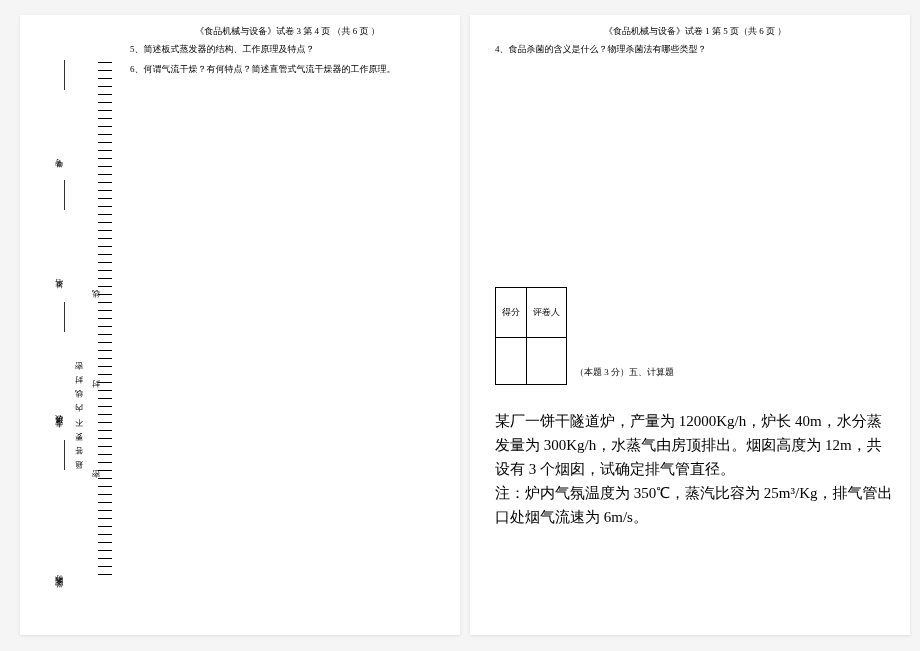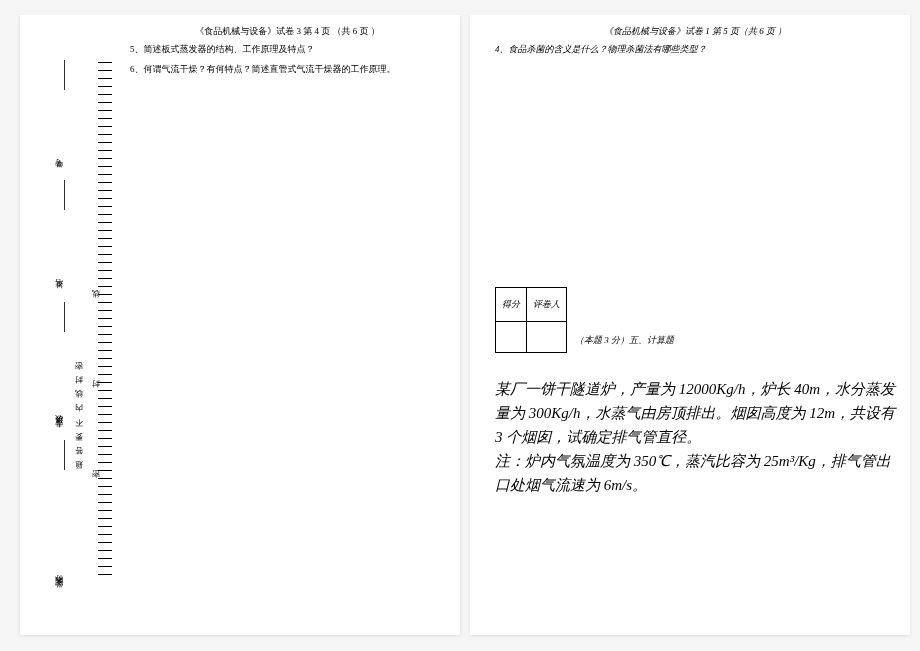--- a/index.html
+++ b/index.html
@@ -24,21 +24,20 @@
       left: 20px;
       top: 15px;
       width: 440px;
       height: 620px;
     }
     .page-right {
       left: 470px;
       top: 15px;
       width: 440px;
       height: 620px;
-      font-style: italic;
     }
     .binding-area {
       position: absolute;
       left: 0;
       top: 0;
       width: 105px;
       height: 100%;
     }
     .vertical-label {
       position: absolute;
@@ -144,21 +143,21 @@
       align-items: flex-end;
       margin-top: 230px;
     }
     .score-table {
       border: 1px solid #000;
       border-collapse: collapse;
     }
     .score-table td {
       border: 1px solid #000;
       font-size: 9px;
-      padding: 10px 6px;
+      padding: 18px 6px;
       text-align: center;
       min-width: 28px;
       height: 14px;
     }
     .section-label {
       font-size: 9px;
       margin-left: 8px;
       padding-bottom: 6px;
       text-align: center;
     }

